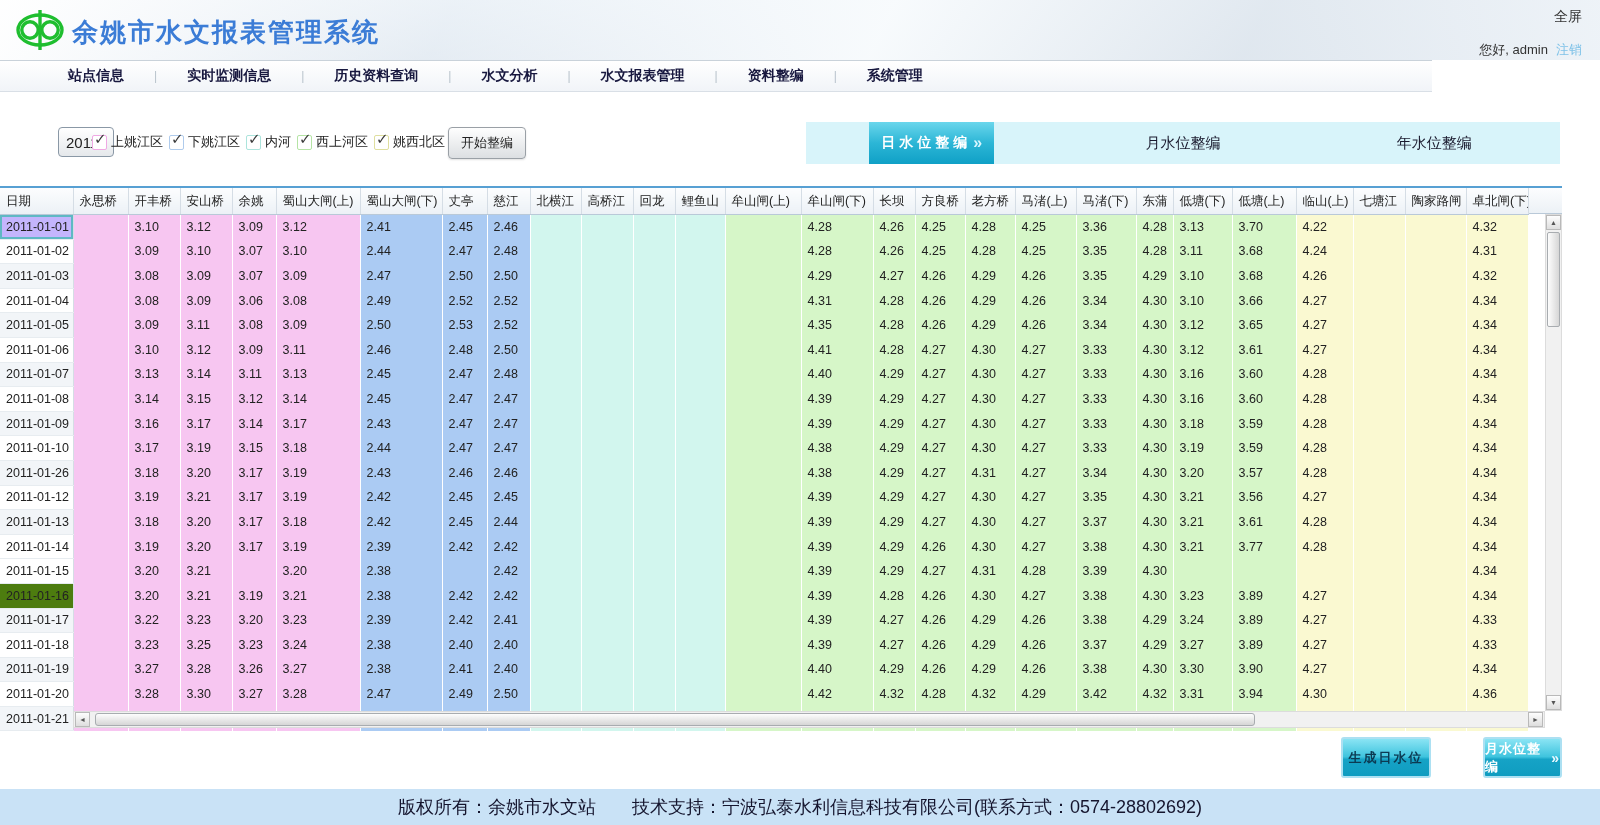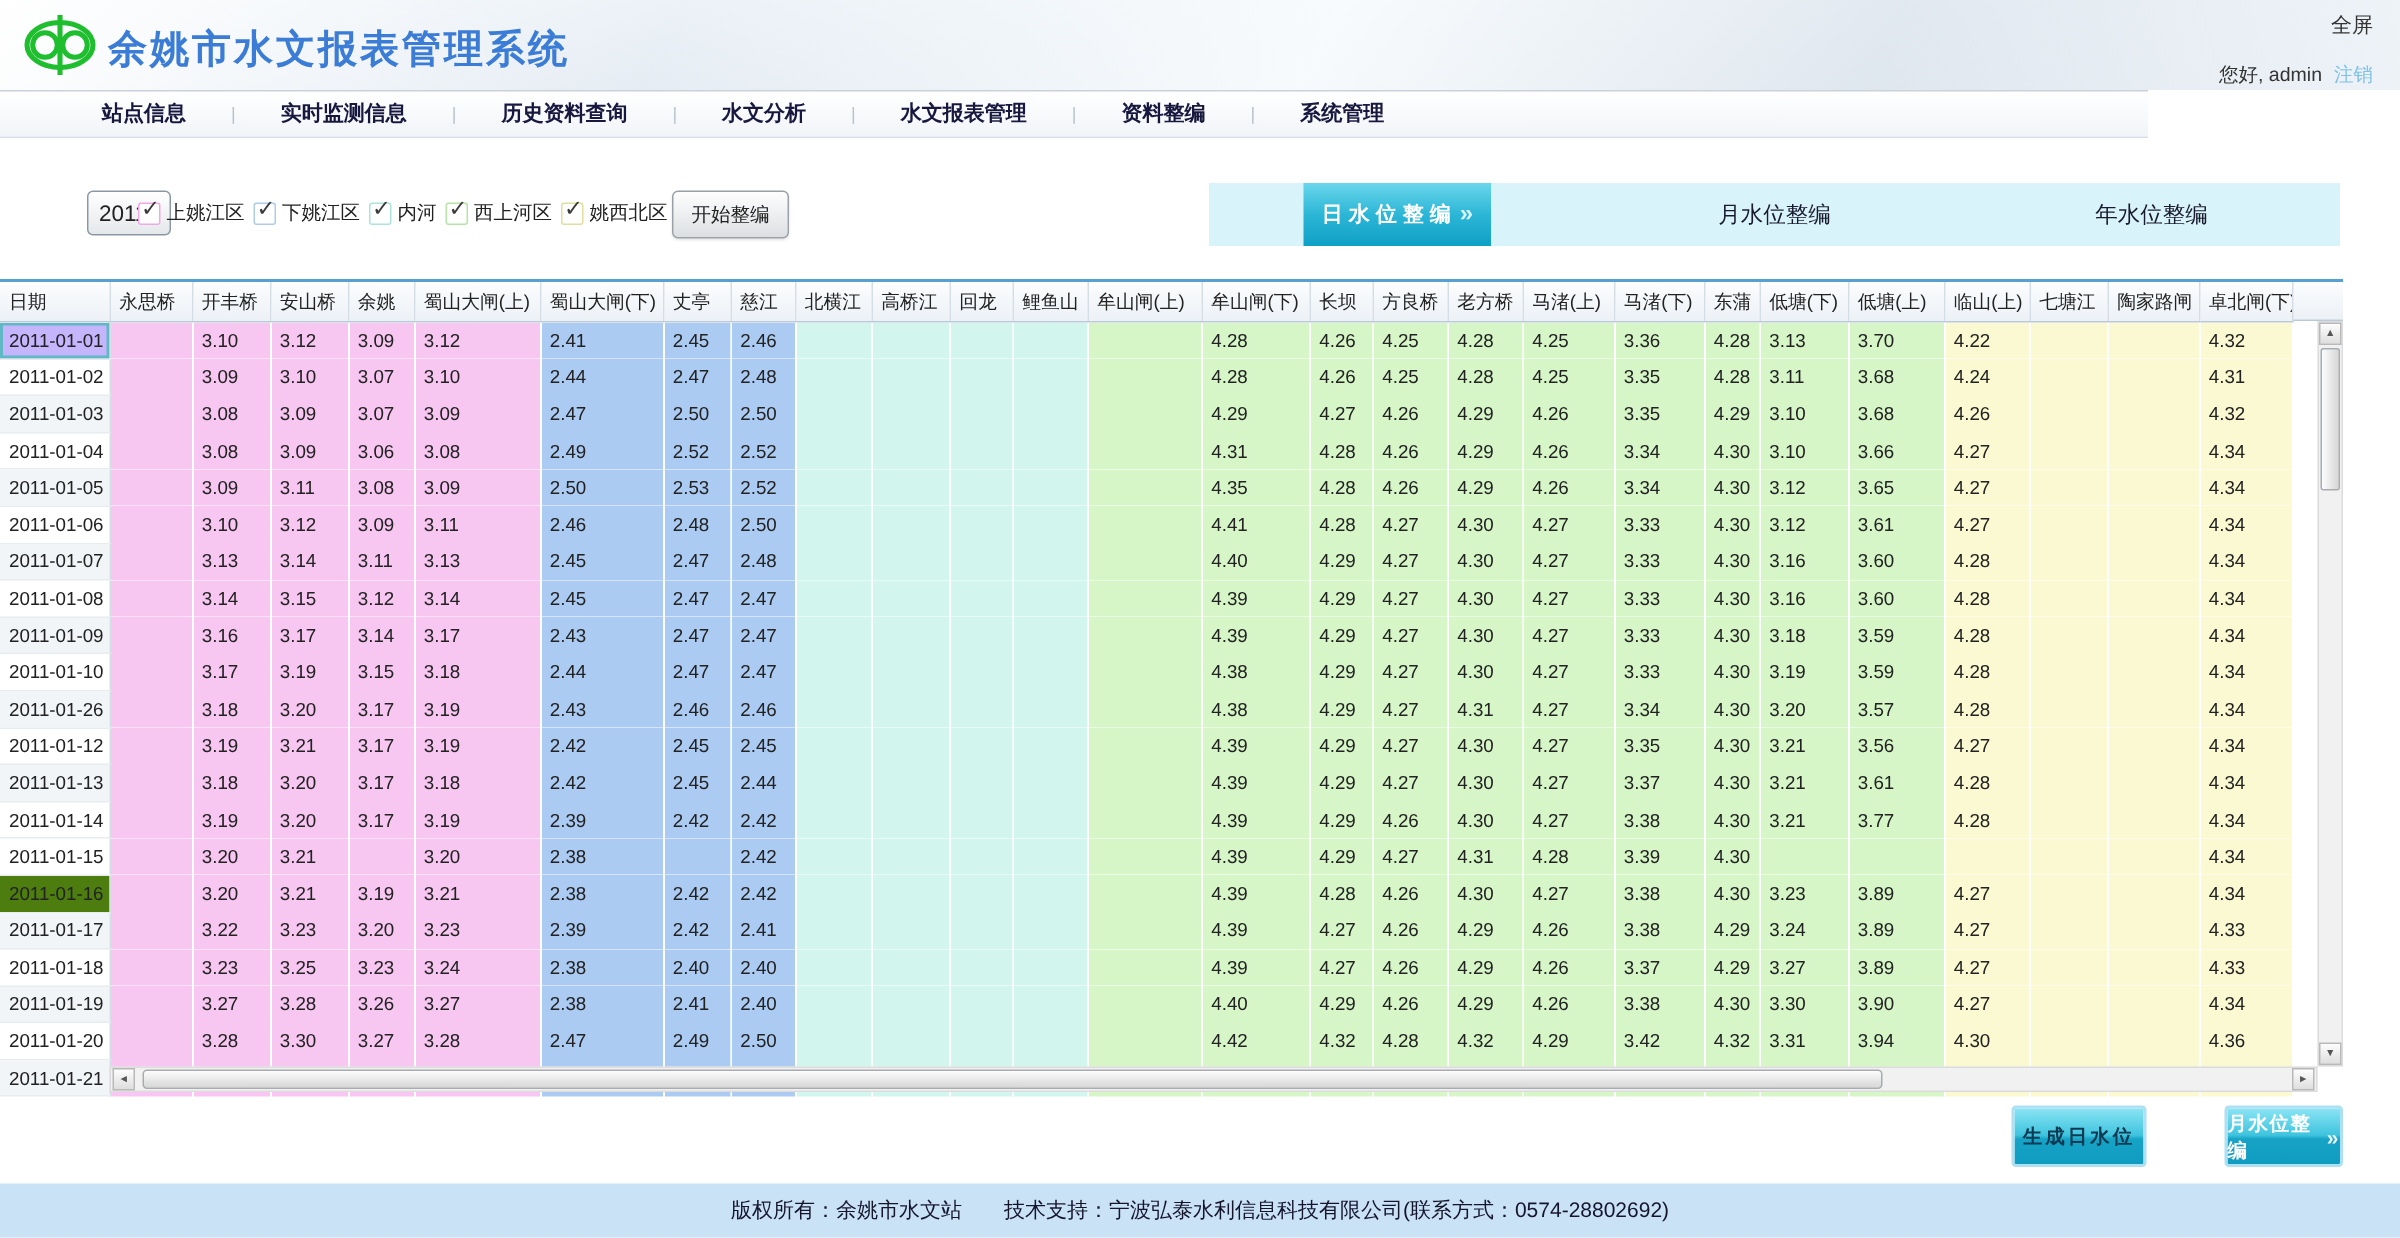--- a/index.html
+++ b/index.html
@@ -132,21 +132,21 @@
     display:flex;align-items:center;justify-content:center;box-sizing:border-box;cursor:pointer;
     font-size:13px;font-weight:bold;letter-spacing:2px;
   }
   .gen-btn{left:1341px;width:90px;color:#0C3A52;}
   .month-btn{left:1483px;width:79px;color:#FFFFFF;letter-spacing:1px;}
   .month-btn .dbl{color:#EAF9FF;font-size:14px;margin-left:1px;}
   
   .footer{
     position:absolute;left:0;top:789px;width:1600px;height:36px;
     background:var(--c-footer,#C9E2F6);display:flex;align-items:center;justify-content:center;
-    font-size:14px;color:#15152E;
+    font-size:18px;color:#15152E;
   }
 </style>
 </head>
 <body>
 
 <div class="hdr">
   <span class="logo">
     <svg width="48" height="42" viewBox="0 0 48 42">
       <g stroke="#1FBE2F" stroke-width="3.4" fill="none">
         <ellipse cx="24" cy="21" rx="22" ry="15"></ellipse>

